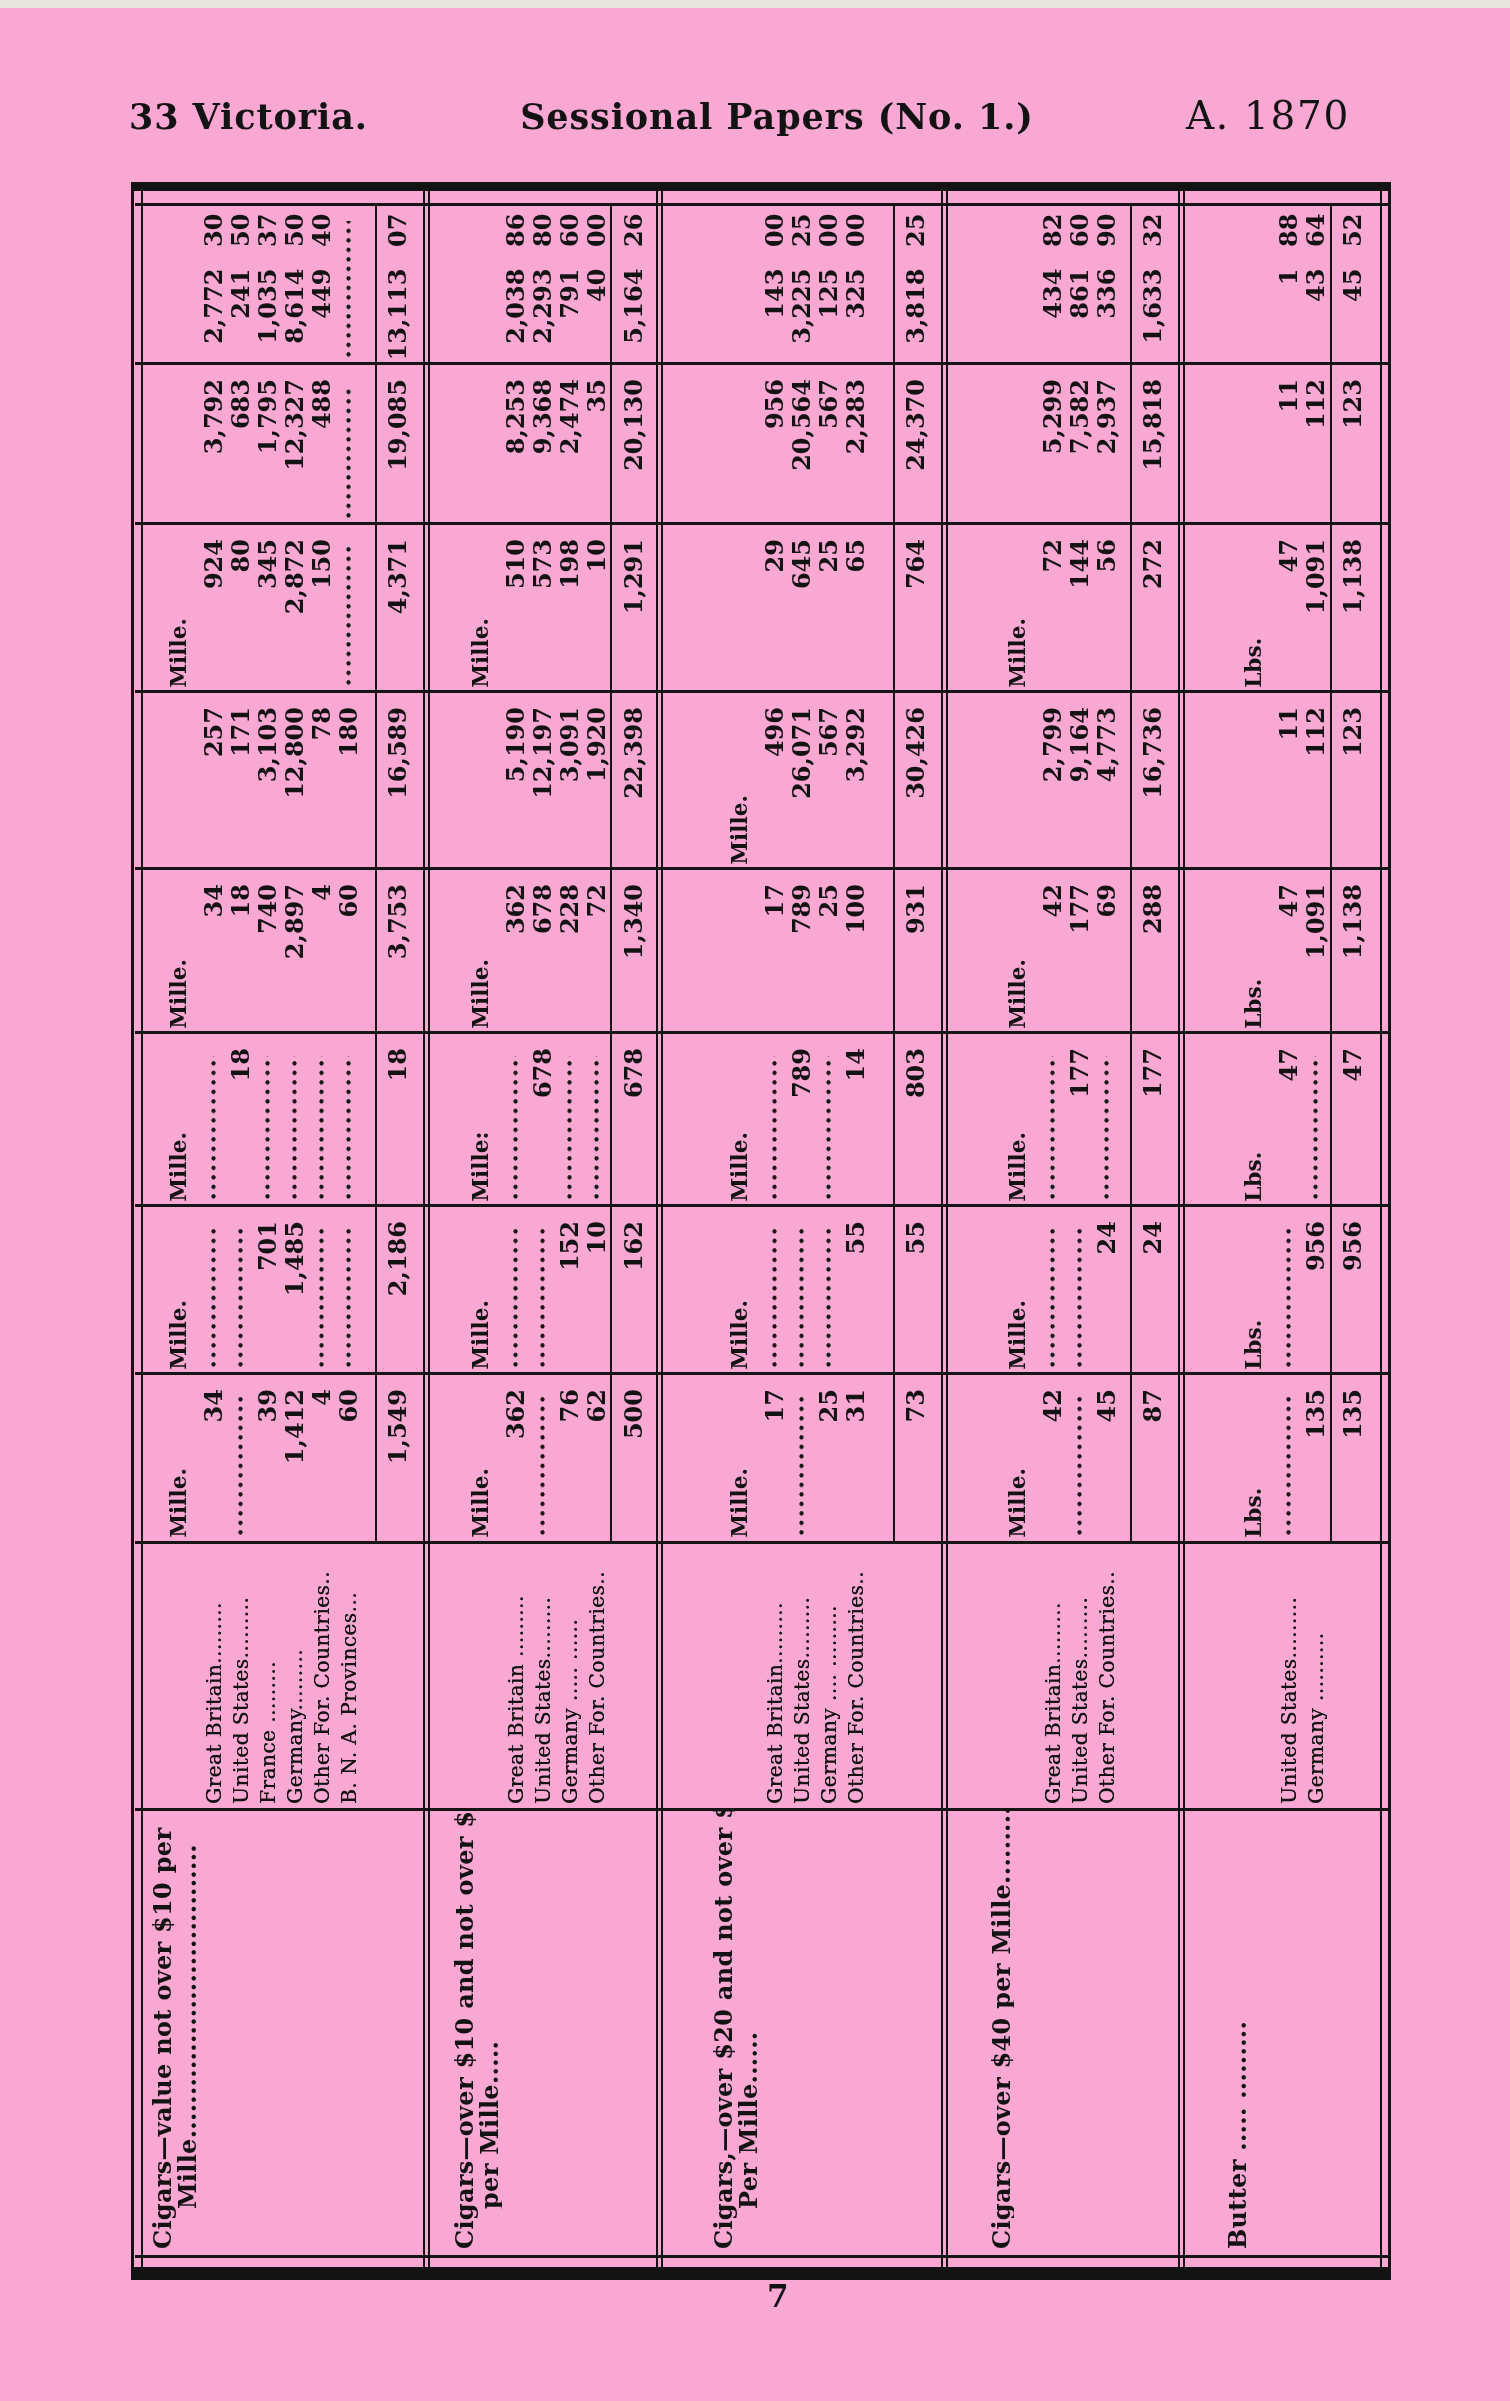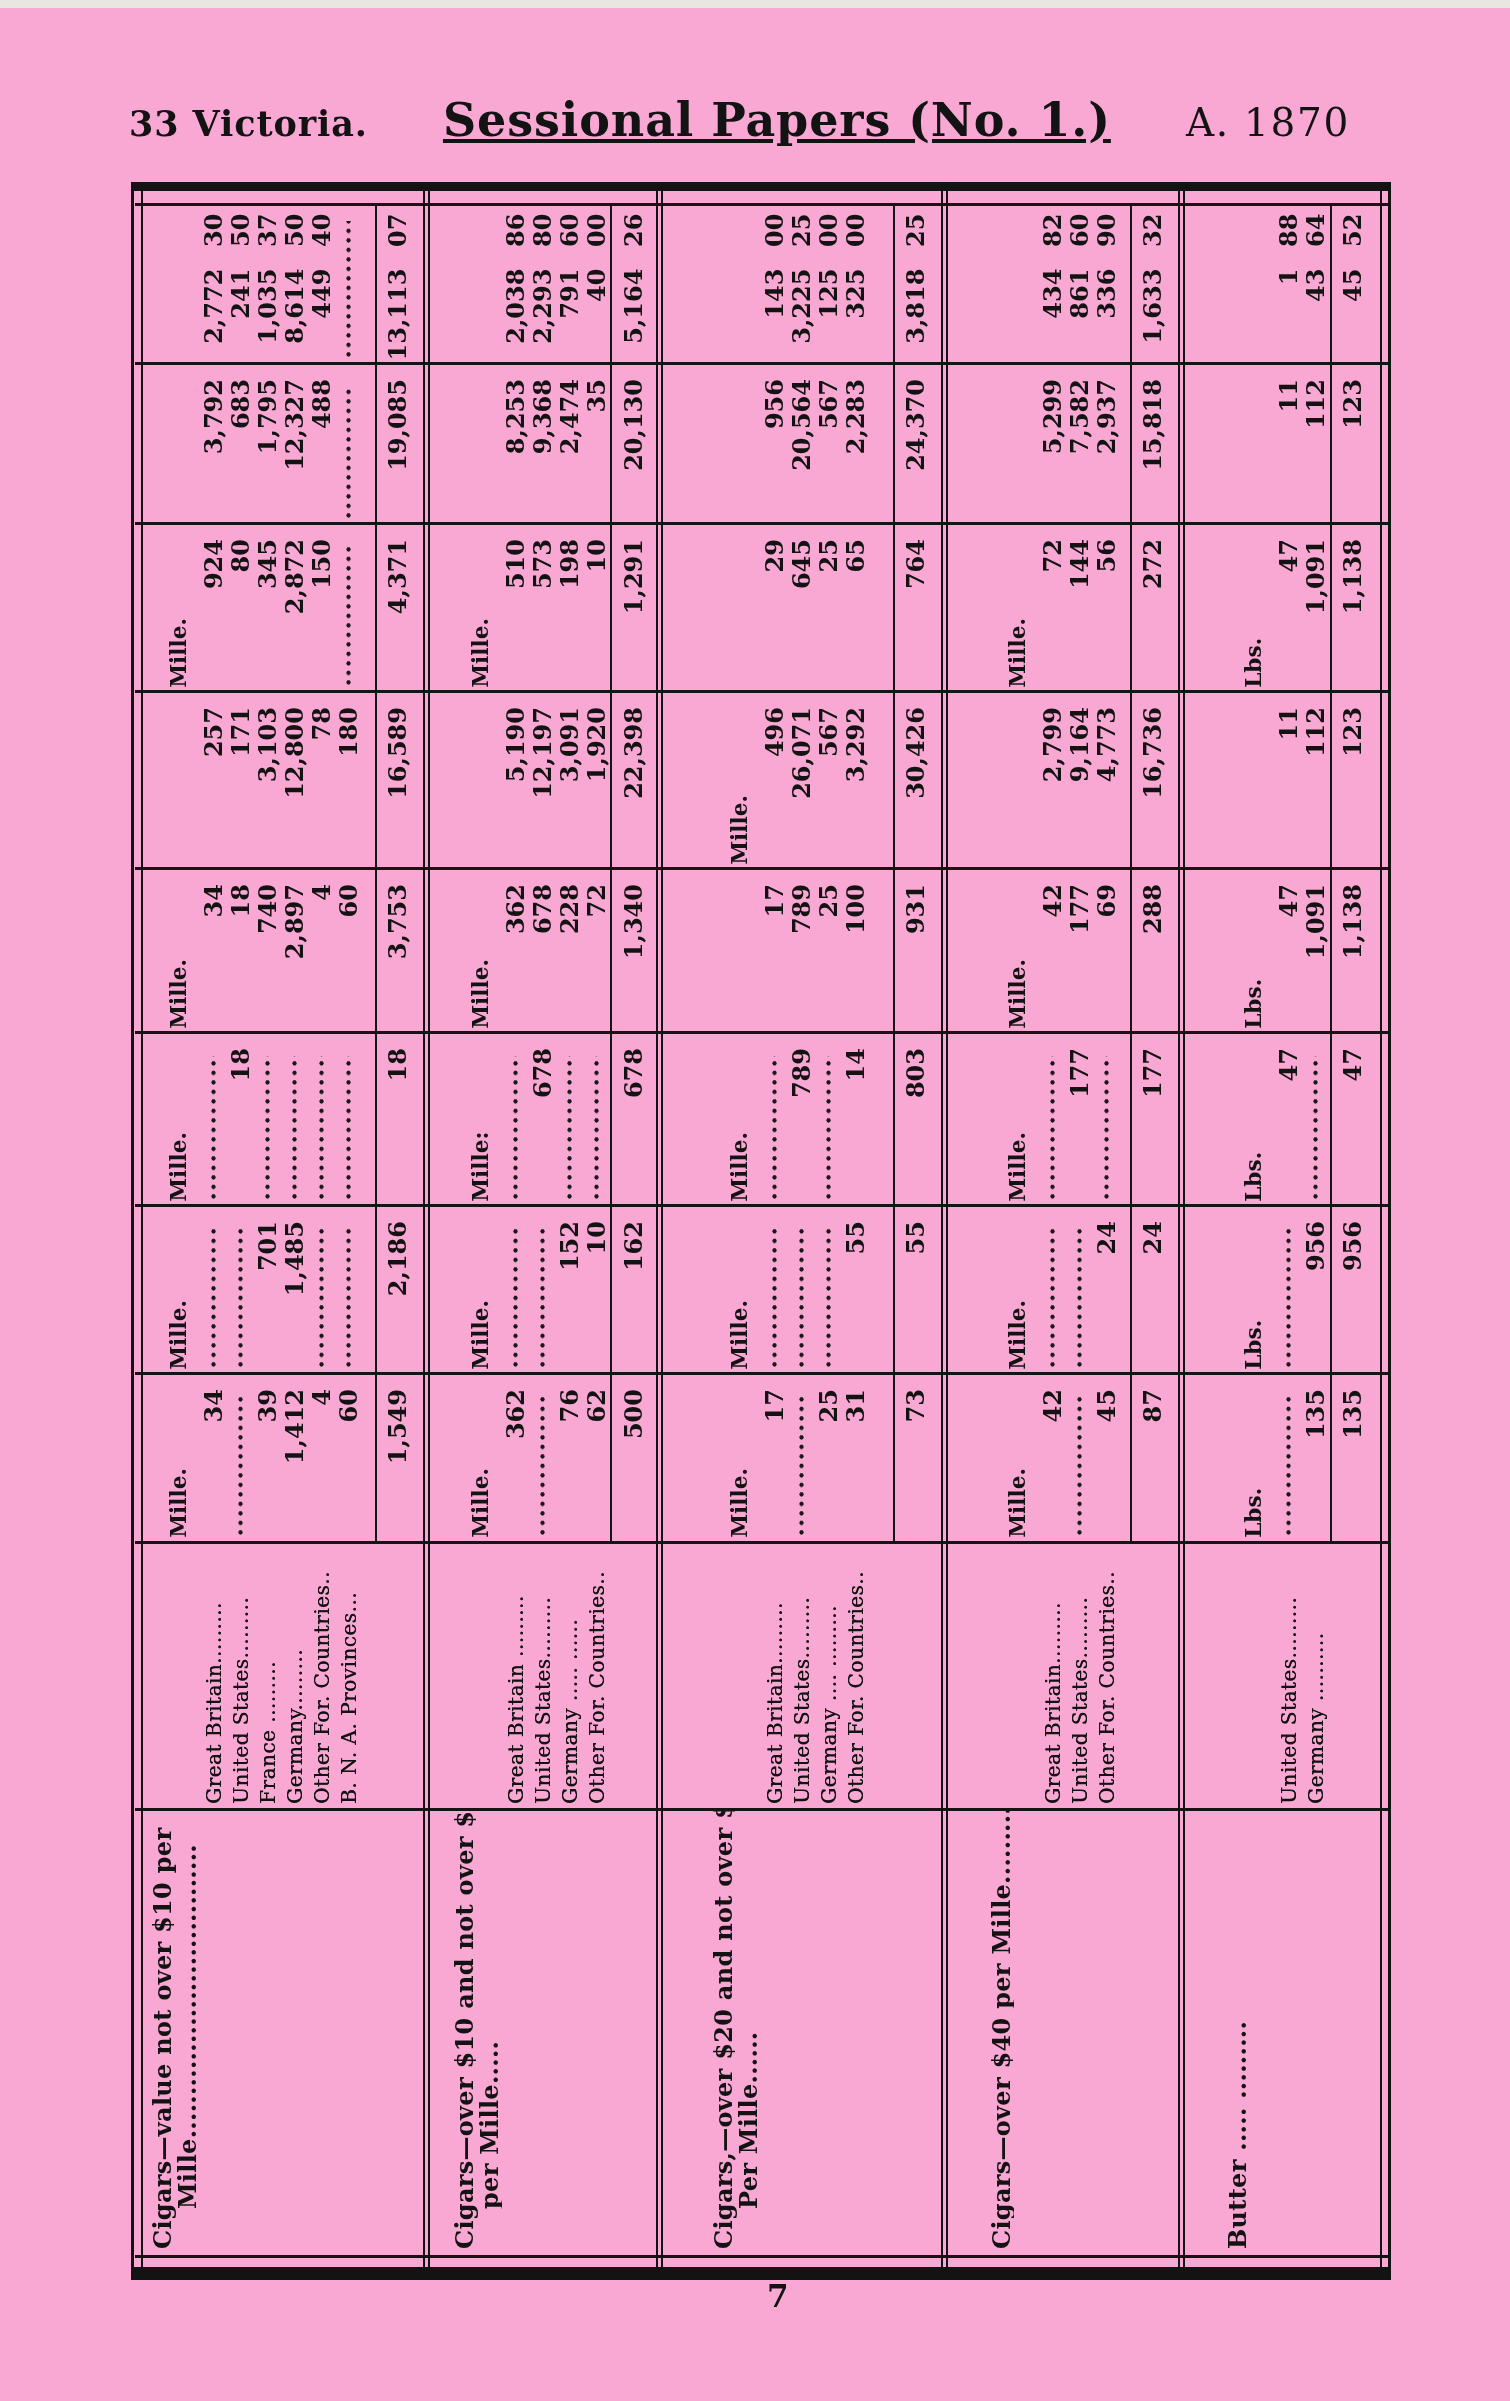--- a/index.html
+++ b/index.html
@@ -7,21 +7,21 @@
     position:relative; width:1511px; height:2401px; margin:8px auto;
     background:#f9a8d4; color:#131313; overflow:hidden;
     font-family:"DejaVu Serif","Liberation Serif",serif;
   }
   
   .head{
     position:absolute; top:85px; left:129px; width:1221px;
     display:flex; justify-content:space-between; align-items:baseline;
   }
   .head .h-l{font-size:35px; font-weight:700; letter-spacing:0.9px;}
-  .head .h-c{font-size:46px; font-weight:700; letter-spacing:0.9px;text-decoration:underline;}
+  .head .h-c{font-size:35px; font-weight:700; letter-spacing:0.9px;}
   .head .h-r{font-size:39px; font-weight:400; letter-spacing:1.7px;}
   
   .twrap{position:absolute; left:131px; top:174px; width:1260px; height:2098px;}
   .rtable{
     position:absolute; left:0; top:0; width:2098px; height:1260px;
     transform-origin:0 0; transform:rotate(-90deg) translate(-2098px,0);
   }
   
   .rtable::before{content:""; position:absolute; right:0; top:0; bottom:0; width:8.6px; background:#131313;}
   .rtable::after {content:""; position:absolute; left:0;  top:0; bottom:0; width:13px; background:#131313;}

